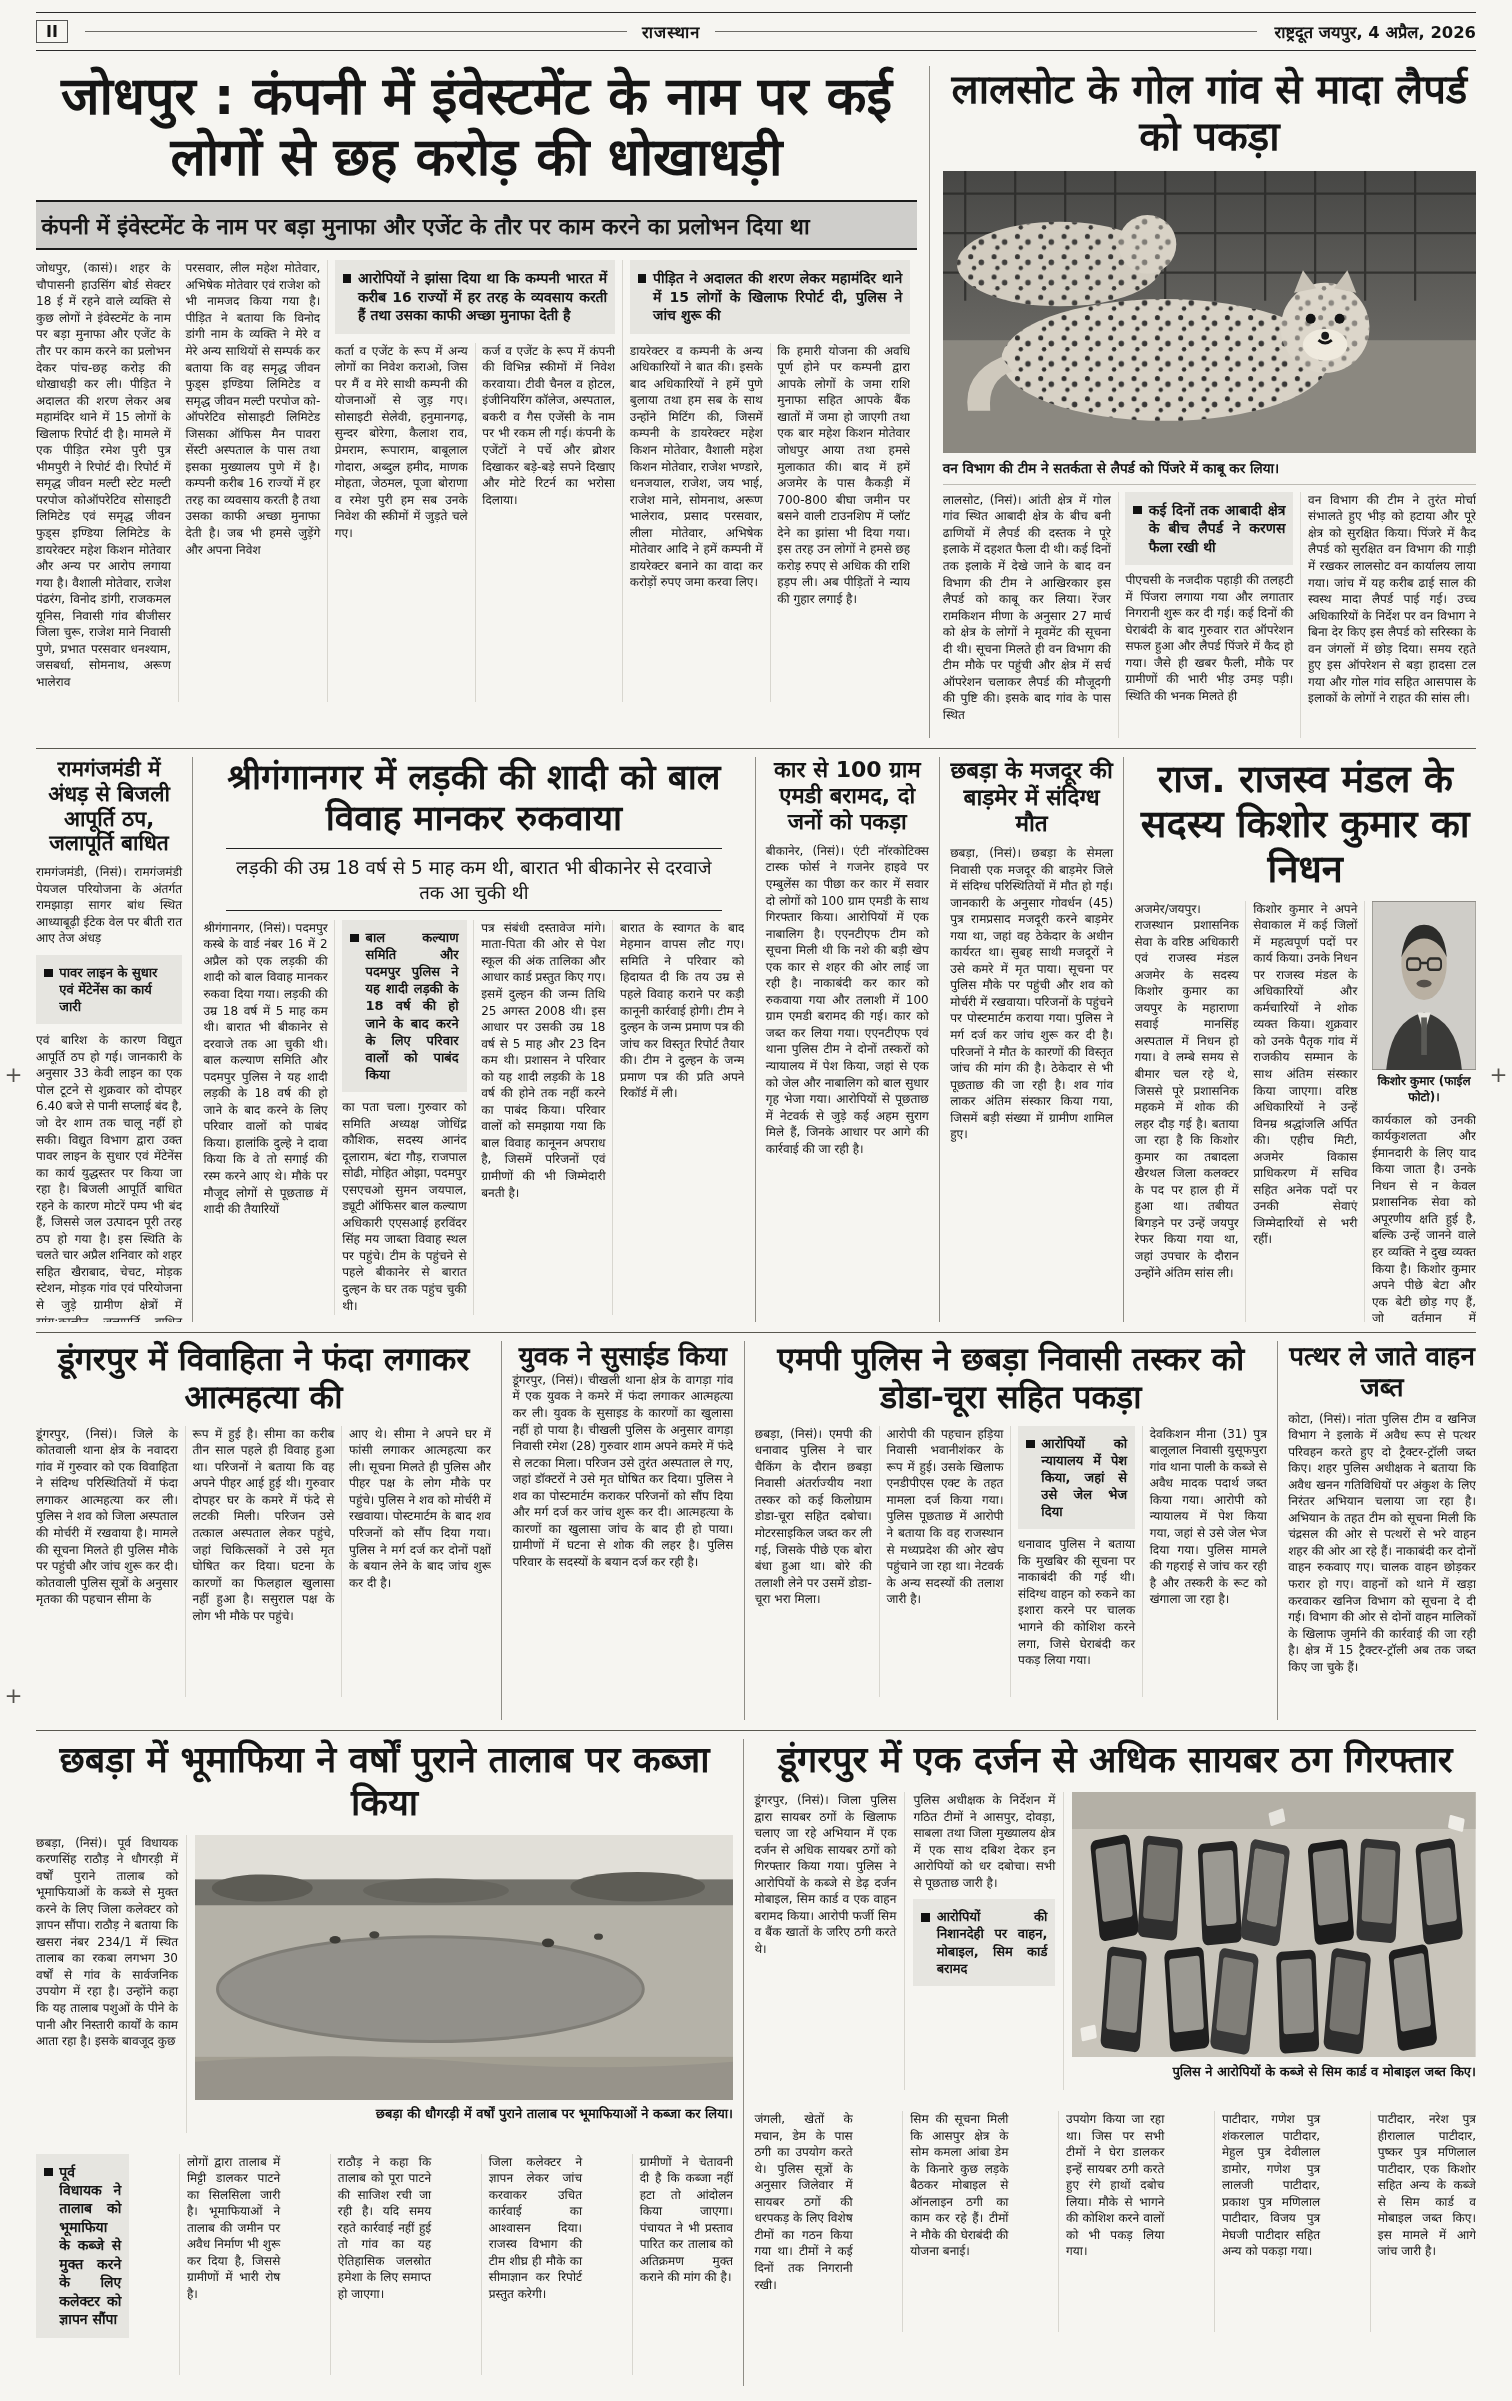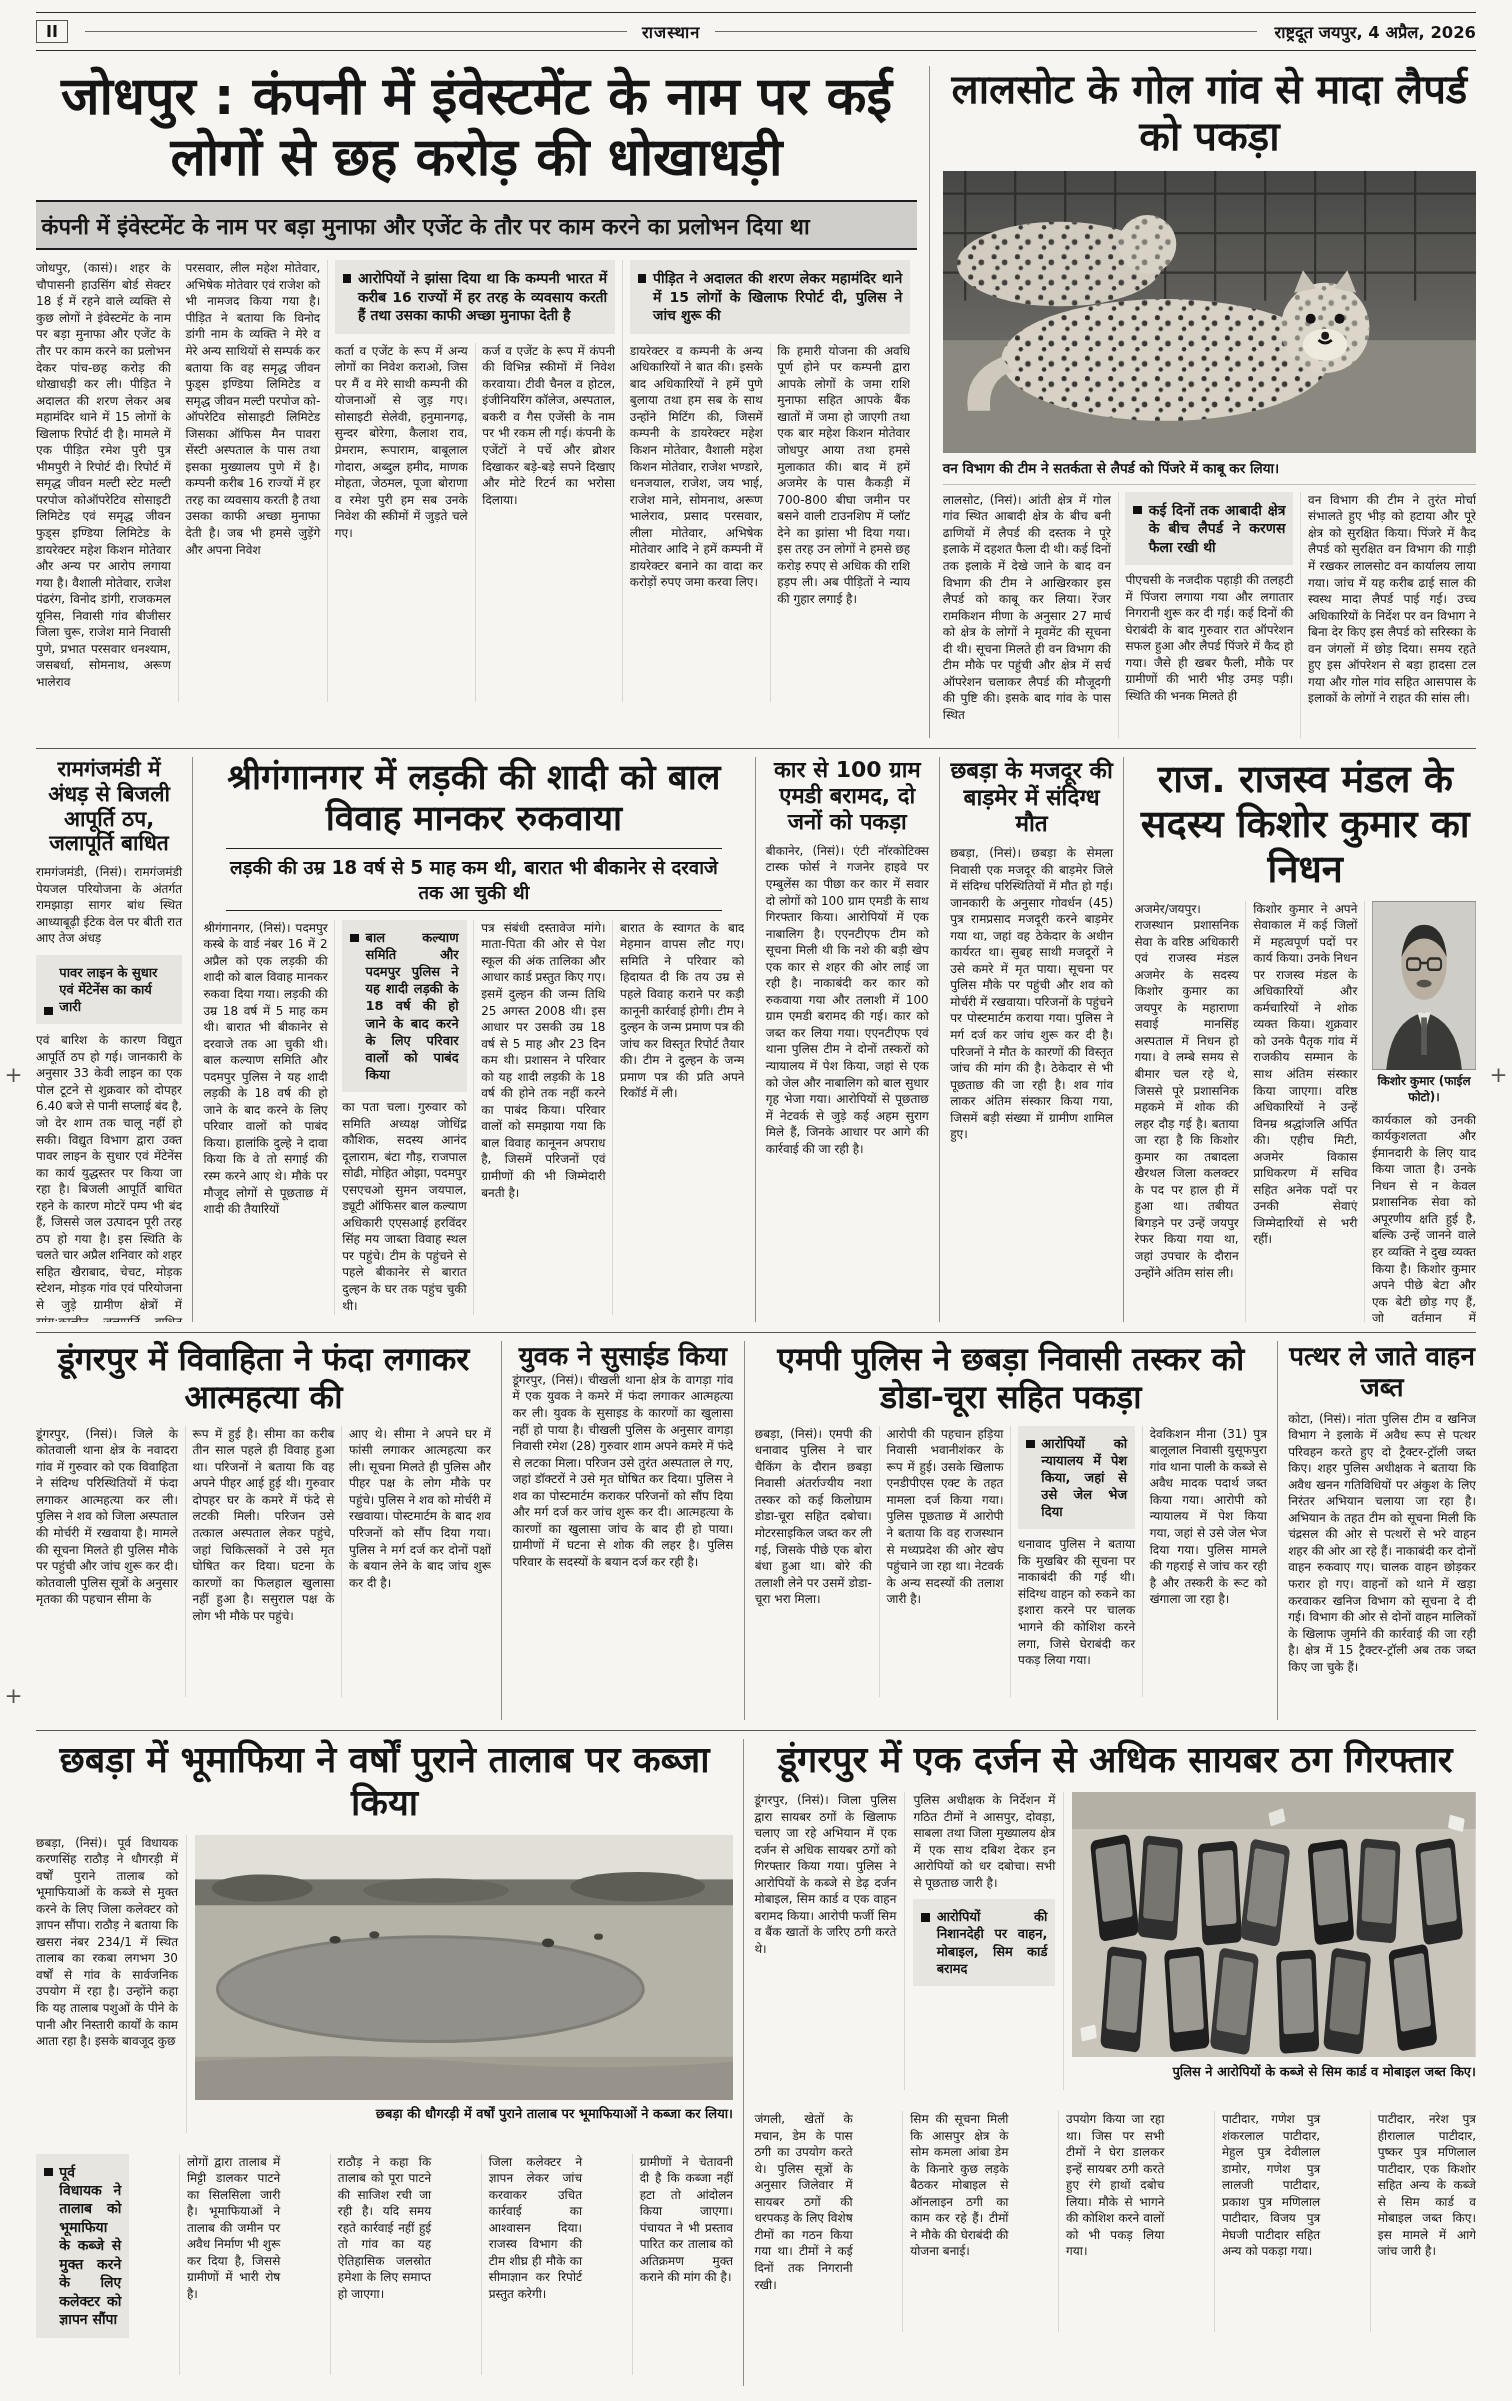--- a/index.html
+++ b/index.html
@@ -48,24 +48,24 @@
   .jod-body .grp .two>*:last-child{border-left:0.6px solid #d8d6cf;padding-left:6.8px;margin-left:6.8px;}
   .leo{flex:1;padding-left:12.4px;}
   .leo .hl{font-size:40px;margin-bottom:10.2px;}
   .leo-cap{font-size:13.6px;font-weight:700;padding:5.6px 0 6.8px;border-bottom:0.6px solid #bdbbb4;margin-bottom:6.8px;}
   .leo-body{height:246px;}
   .leo-body .inset{margin-bottom:6.8px;}
   
   .band2{height:565px;overflow:hidden;}
   .ramganj{width:146px;}
   .ramganj .hl{font-size:21px;margin-bottom:8px;}
-  .ramganj .inset{margin:8px 0;font-size:13px;align-items:flex-end;}
+  .ramganj .inset{margin:8px 0;font-size:13px;}
   .shadi{width:541px;}
   .shadi .hl{font-size:35px;}
-  .shadi-sub{border-top:1.7px solid #222;border-bottom:1.7px solid #222;font-size:18.6px;font-weight:700;
+  .shadi-sub{border-top:1.7px solid #222;border-bottom:1.7px solid #222;font-size:18.6px;font-weight:400;
     text-align:center;padding:5.6px 3.4px;margin:8px 22.6px 9px;}
   .shadi-body{height:395px;}
   .shadi-body .inset{margin-bottom:6.8px;font-size:13px;justify-content:space-between;}
   .mdart{width:163px;}
   .mdart .hl{font-size:22px;margin-bottom:8px;}
   .majdoor{width:163px;}
   .majdoor .hl{font-size:22.6px;margin-bottom:8px;}
   .kishor{flex:1;}
   .kishor .hl{font-size:38px;margin-bottom:9px;}
   .kishor-body{height:452px;}

